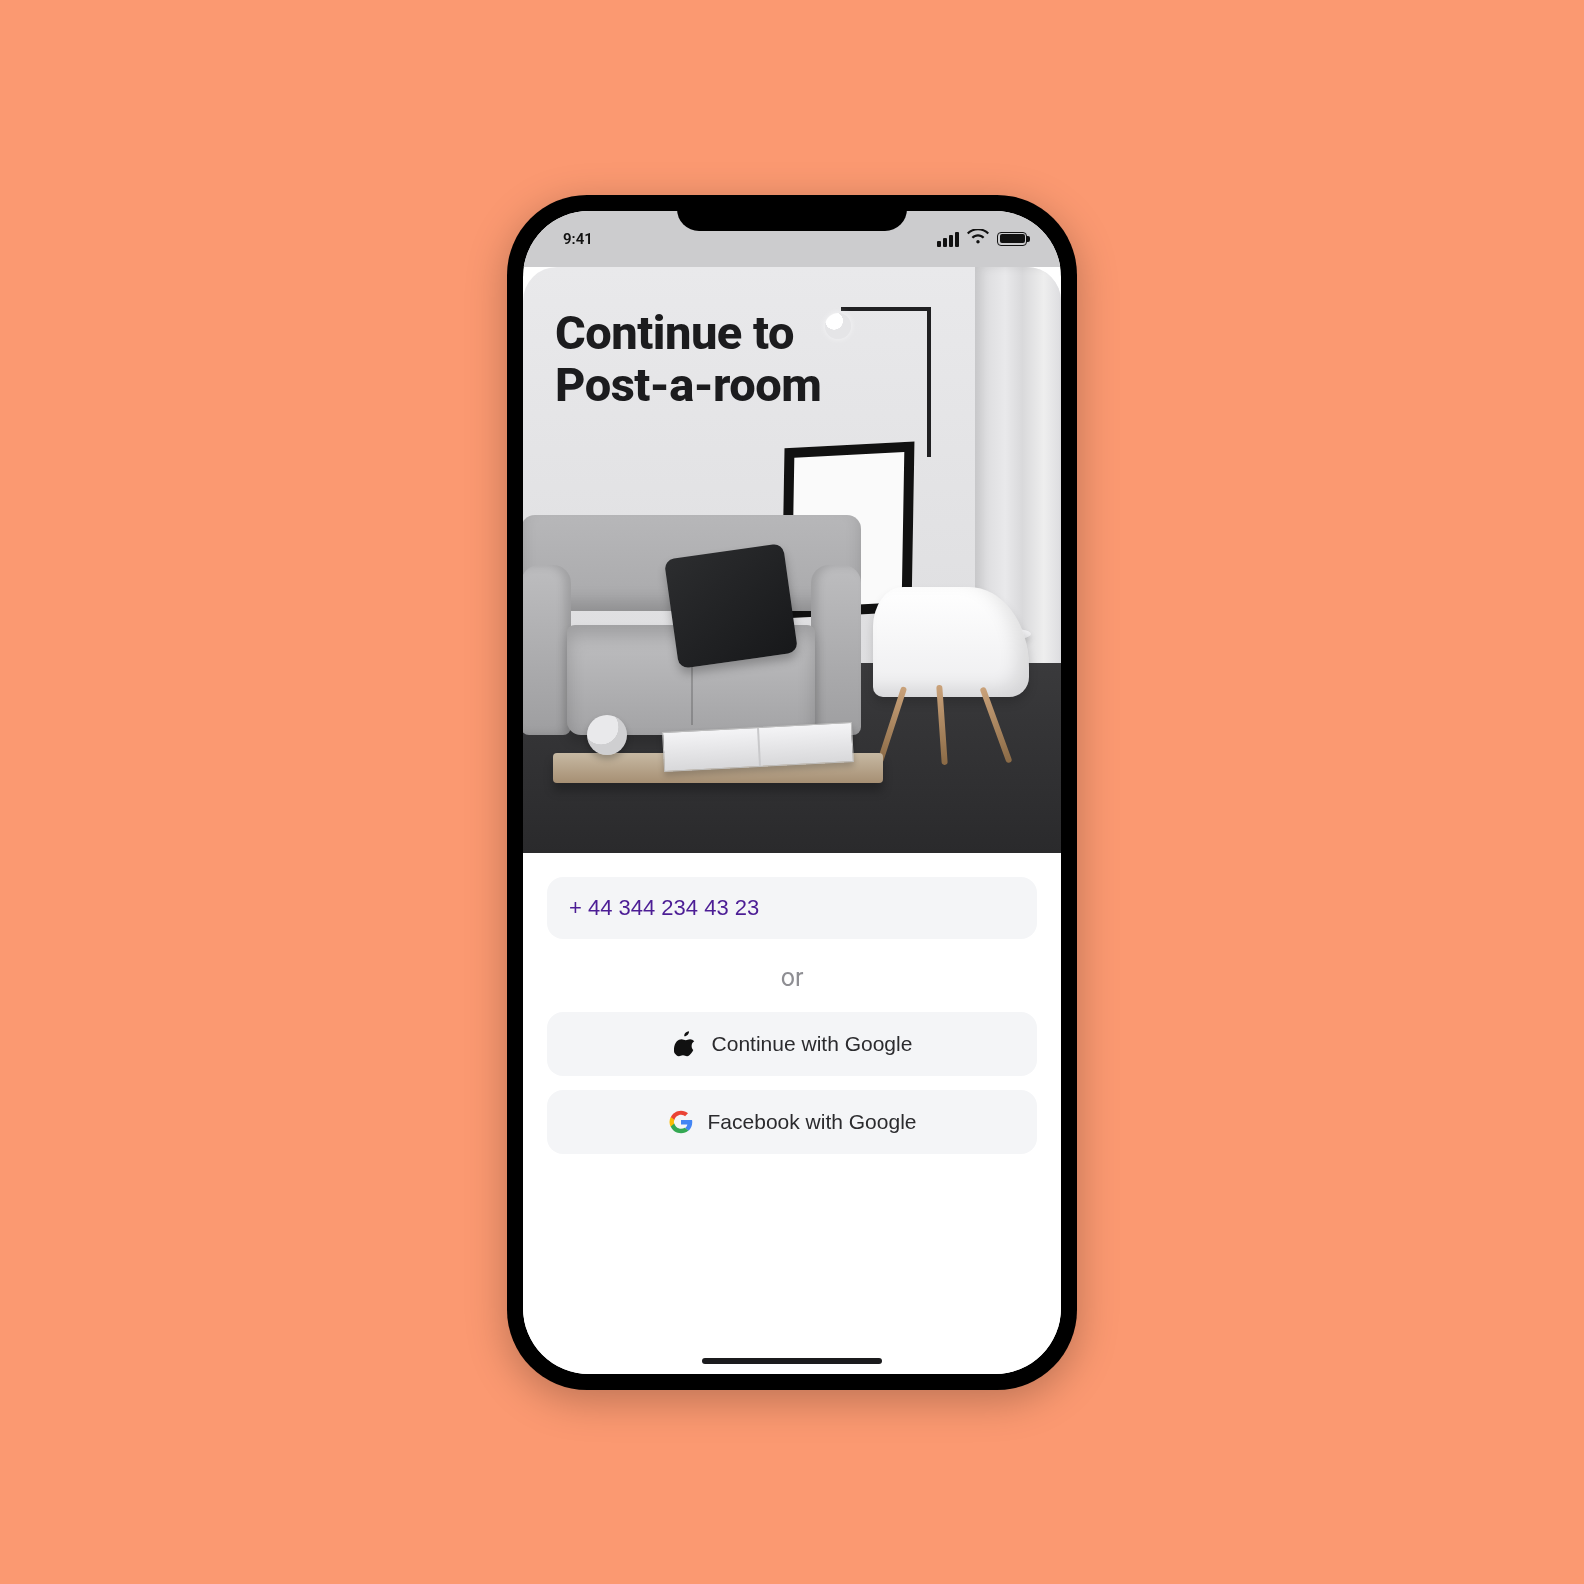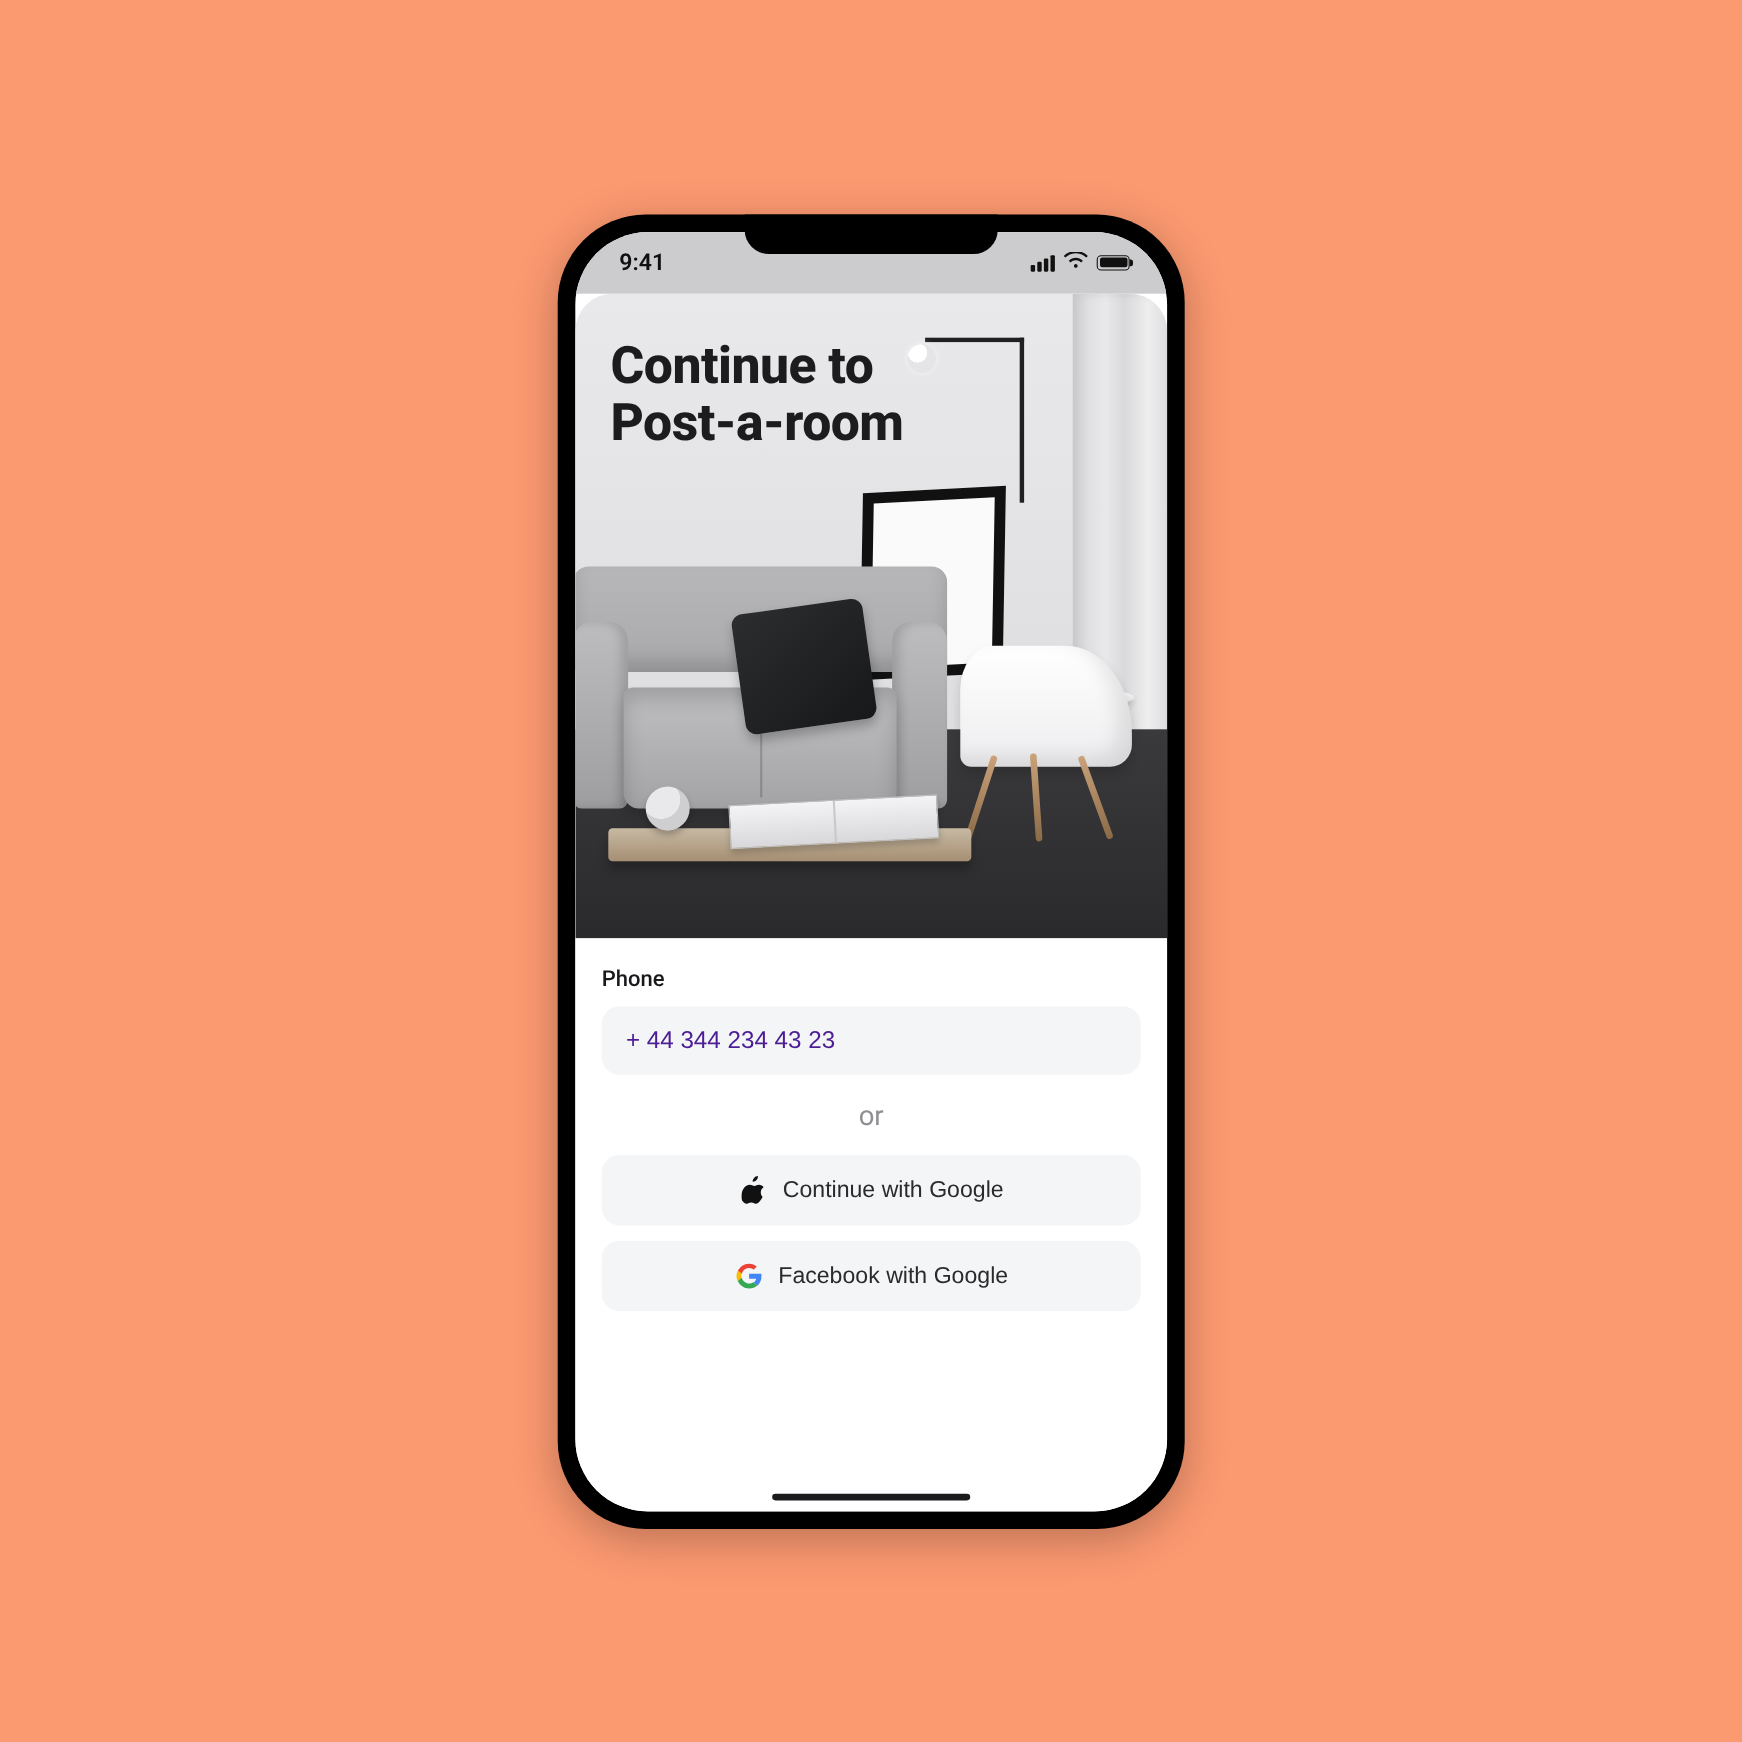--- a/index.html
+++ b/index.html
@@ -45,21 +45,21 @@
     z-index: 10;
   }
 
   
   .statusbar {
     height: 56px;
     display: flex;
     align-items: center;
     justify-content: space-between;
     padding: 0 34px 0 40px;
-    font-size: 21px;
+    font-size: 15px;
     font-weight: 600;
     color: #111;
     position: relative;
     z-index: 5;
     background: #ccccce;
   }
   .status-right { display: flex; align-items: center; gap: 8px; }
   .signal {
     display: flex; align-items: flex-end; gap: 2px; height: 16px;
   }
@@ -264,21 +264,20 @@
           <div class="top"></div>
           <div class="cup"></div>
           <div class="mag"></div>
         </div>
       </div>
       <h1 class="title">Continue to
 Post-a-room</h1>
     </div>
 
     <div class="panel">
-      <div class="label">Phone</div>
 
       <div class="field">
         <input type="text" value="+ 44 344 234 43 23" style="">
       </div>
 
 
       <div class="or">or</div>
 
       <button class="btn-secondary">
         <span class="icon-slot">

